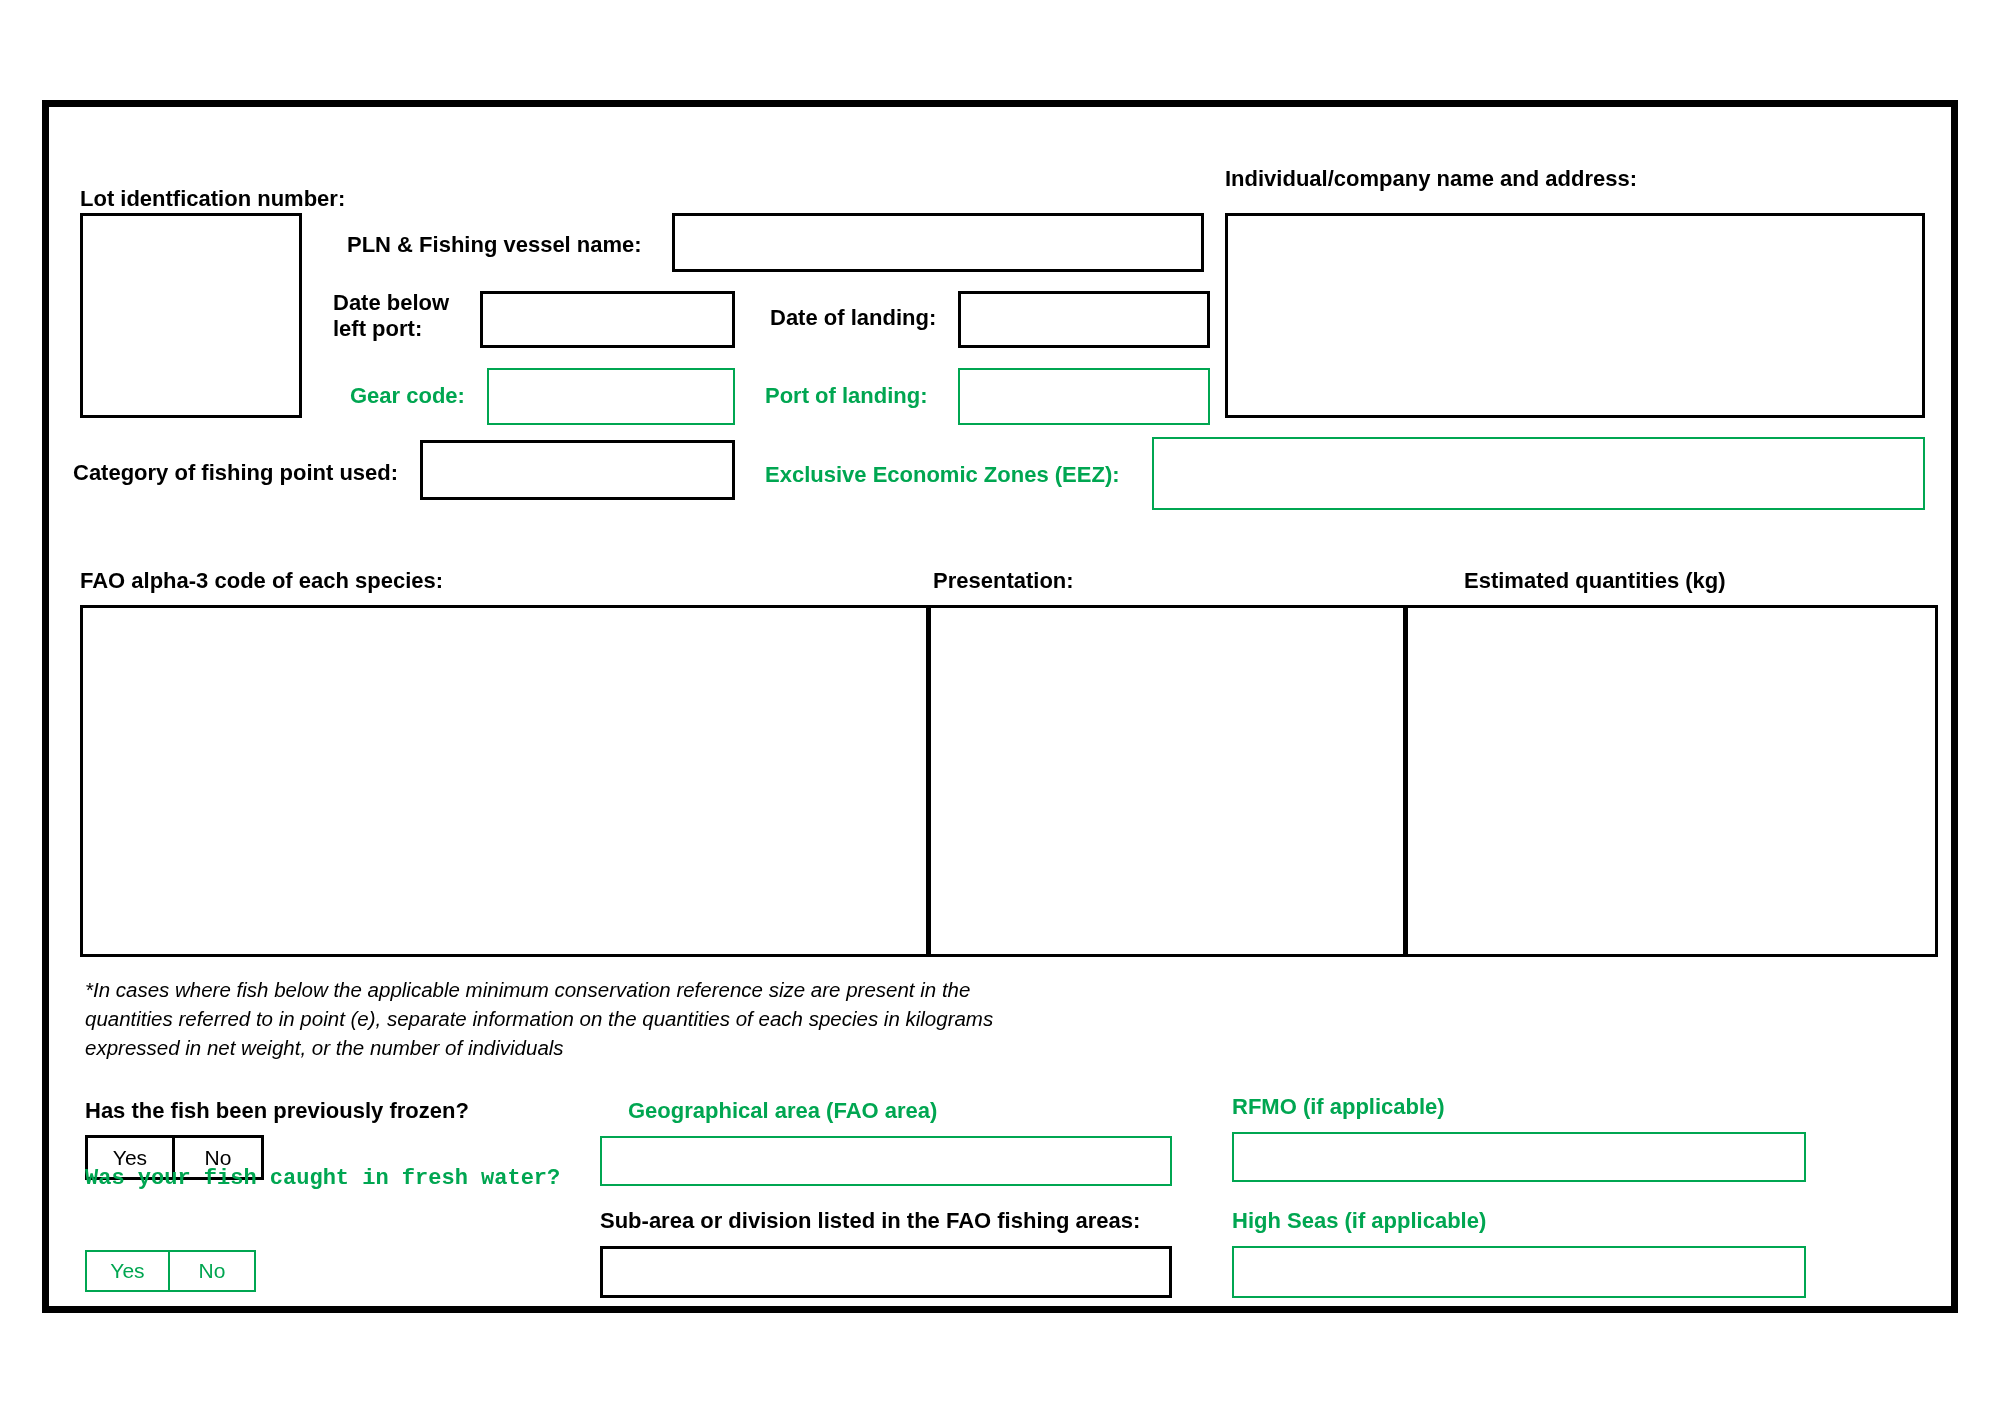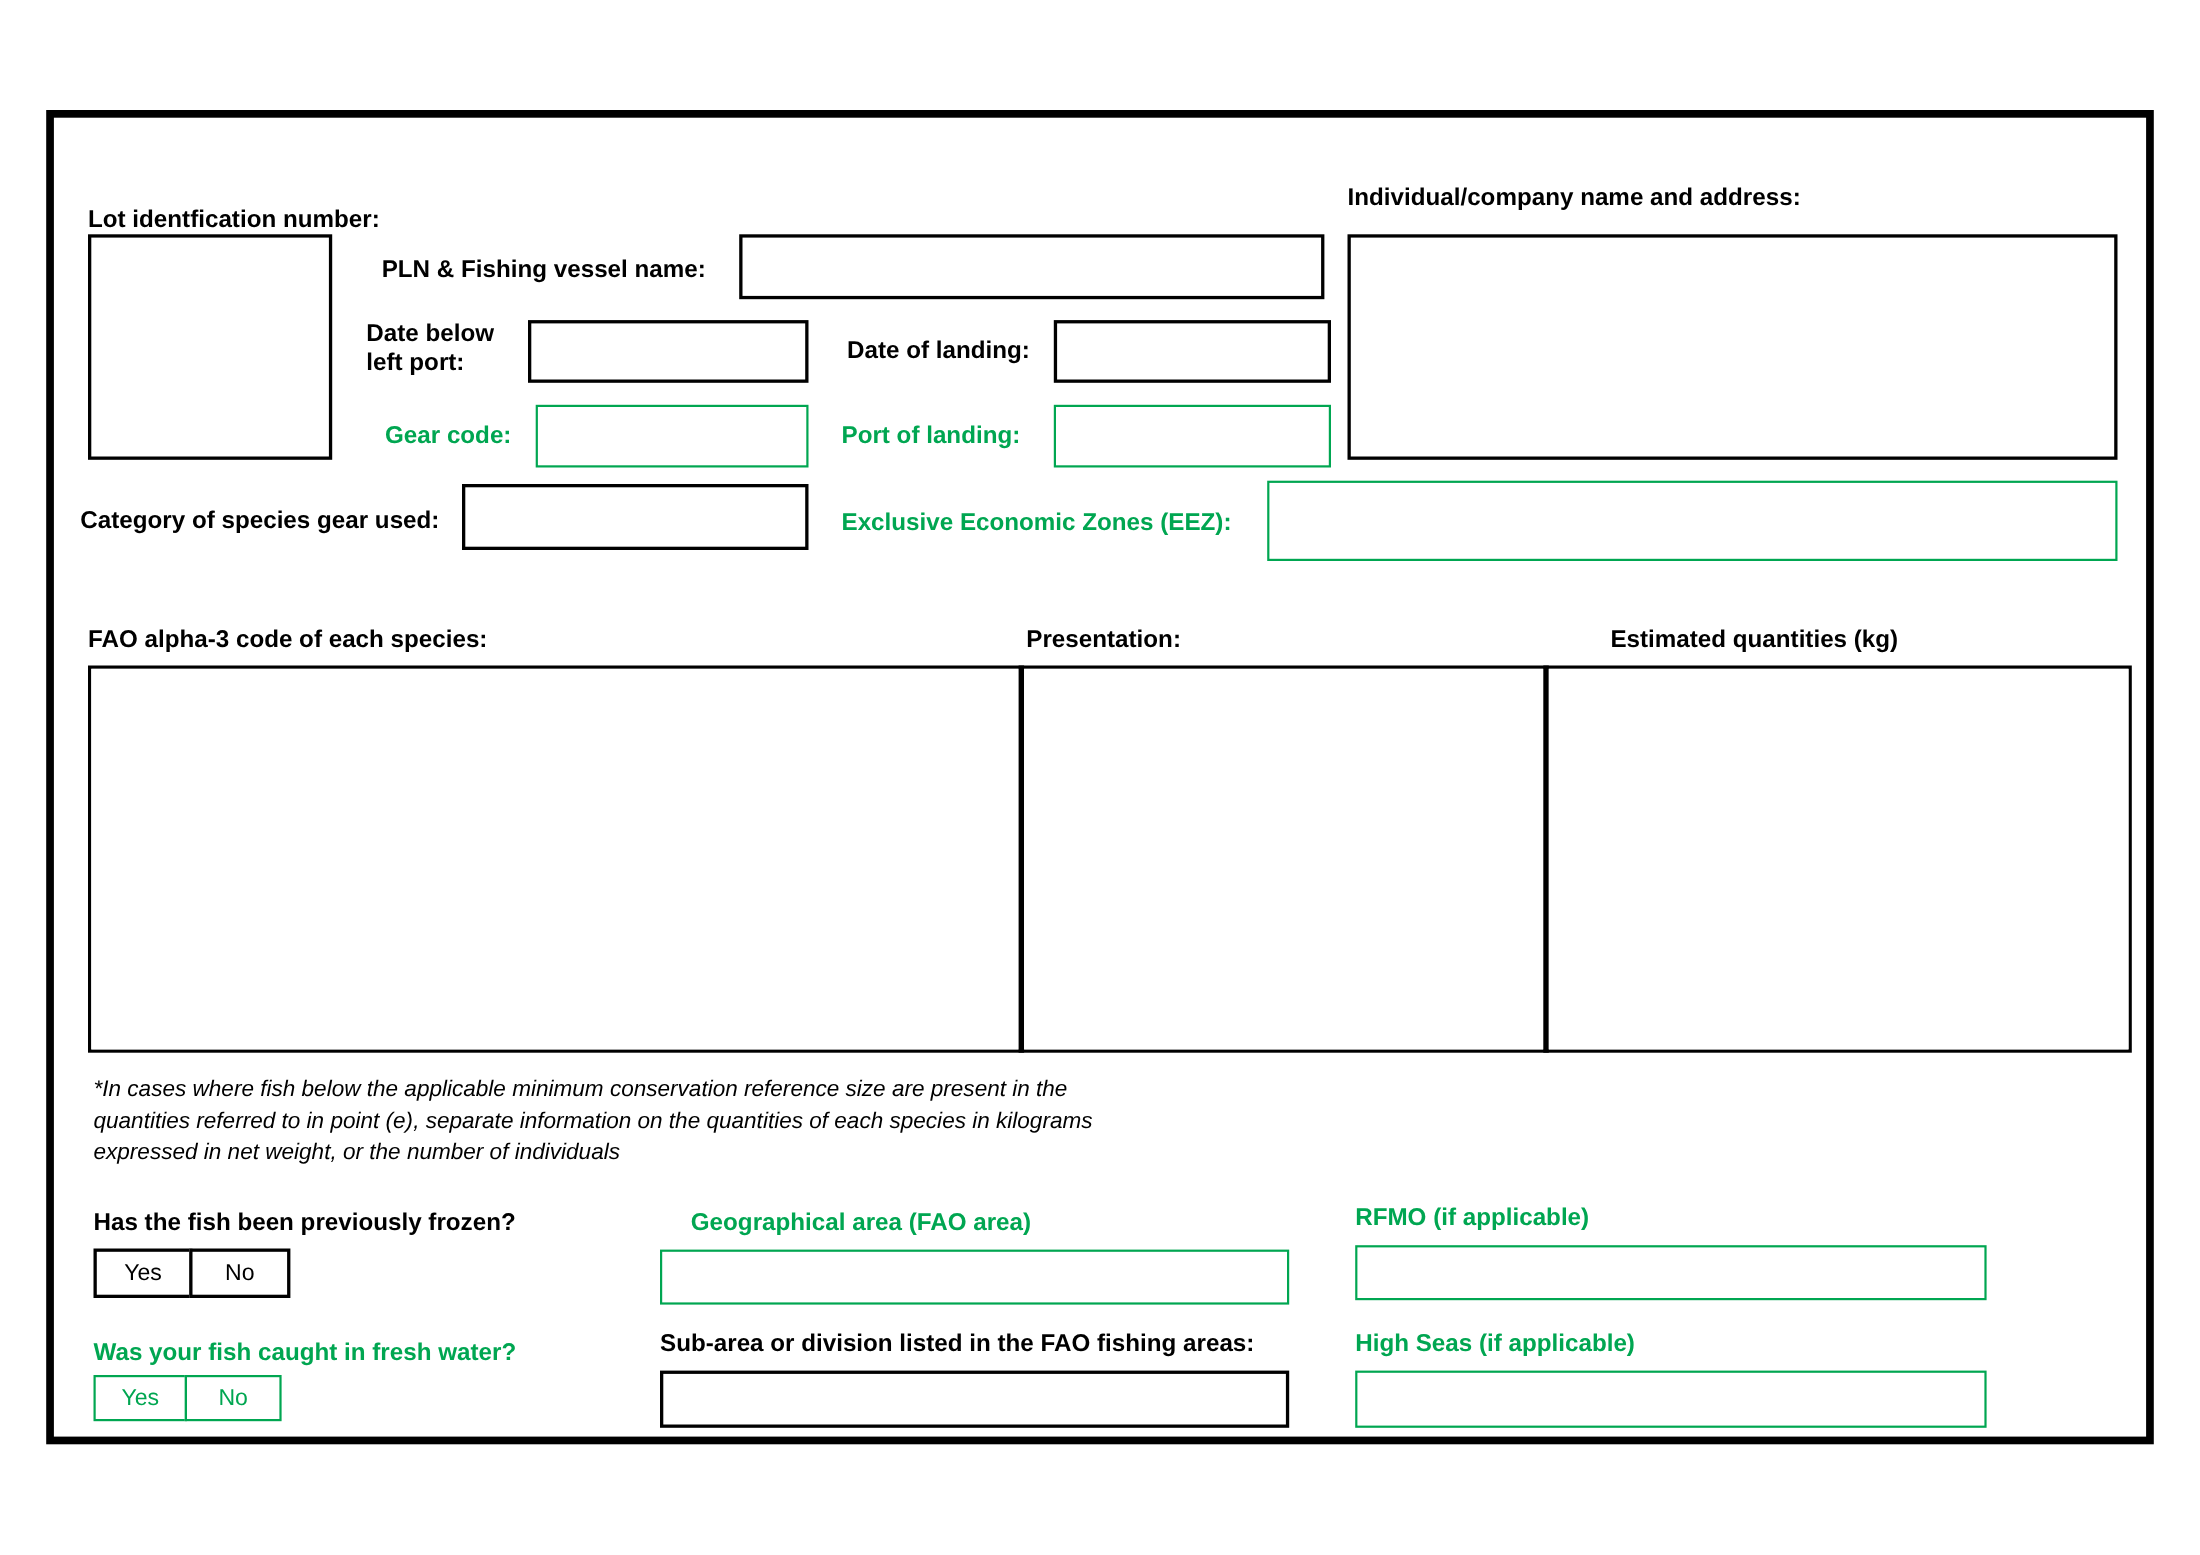--- a/index.html
+++ b/index.html
@@ -56,21 +56,21 @@
 
 <div class="lbl" style="left:770px; top:305px;">Date of landing:</div>
 <div class="box black" style="left:958px; top:291px; width:252px; height:57px;"></div>
 
 <div class="lbl green" style="left:350px; top:383px;">Gear code:</div>
 <div class="box green" style="left:487px; top:368px; width:248px; height:57px;"></div>
 
 <div class="lbl green" style="left:765px; top:383px;">Port of landing:</div>
 <div class="box green" style="left:958px; top:368px; width:252px; height:57px;"></div>
 
-<div class="lbl" style="left:73px; top:460px;">Category of species gear used:</div>
+<div class="lbl" style="left:73px; top:460px;">Category of fishing point used:</div>
 <div class="box black" style="left:420px; top:440px; width:315px; height:60px;"></div>
 
 <div class="lbl green" style="left:765px; top:462px;">Exclusive Economic Zones (EEZ):</div>
 <div class="box green" style="left:1152px; top:437px; width:773px; height:73px;"></div>
 
 <div class="lbl" style="left:80px; top:568px;">FAO alpha-3 code of each species:</div>
 <div class="lbl" style="left:933px; top:568px;">Presentation:</div>
 <div class="lbl" style="left:1464px; top:568px;">Estimated quantities (kg)</div>
 
 <div class="box black" style="left:80px; top:605px; width:1858px; height:352px;"></div>
@@ -79,21 +79,21 @@
 <div class="box" style="left:931px; top:608px; width:472px; height:346px;"></div>
 <div class="divider" style="left:1403px; top:605px; width:5px; height:352px;"></div>
 <div class="box" style="left:1408px; top:608px; width:527px; height:346px;"></div>
 
 <div class="note">*In cases where fish below the applicable minimum conservation reference size are present in the quantities referred to in point (e), separate information on the quantities of each species in kilograms expressed in net weight, or the number of individuals</div>
 
 <div class="lbl" style="left:85px; top:1098px;">Has the fish been previously frozen?</div>
 <div class="choice black" style="left:85px; top:1135px; width:90px; height:45px;">Yes</div>
 <div class="choice black" style="left:172px; top:1135px; width:92px; height:45px;">No</div>
 
-<div class="lbl green" style="left:85px; top:1216px;">Was your fish caught in fresh water?</div>
+<div class="lbl green" style="left:85px; top:1166px;font-family:Liberation Mono, monospace;">Was your fish caught in fresh water?</div>
 <div class="choice greenc" style="left:85px; top:1250px; width:85px; height:42px;">Yes</div>
 <div class="choice greenc" style="left:168px; top:1250px; width:88px; height:42px;">No</div>
 
 <div class="lbl green" style="left:600px; top:1098px;margin-left:28px;">Geographical area (FAO area)</div>
 <div class="box green" style="left:600px; top:1136px; width:572px; height:50px;"></div>
 
 <div class="lbl" style="left:600px; top:1208px;">Sub-area or division listed in the FAO fishing areas:</div>
 <div class="box black" style="left:600px; top:1246px; width:572px; height:52px;"></div>
 
 <div class="lbl green" style="left:1232px; top:1094px;">RFMO (if applicable)</div>

